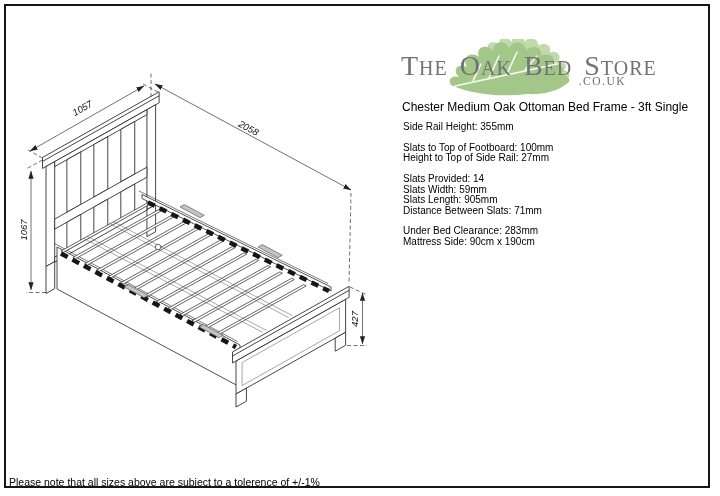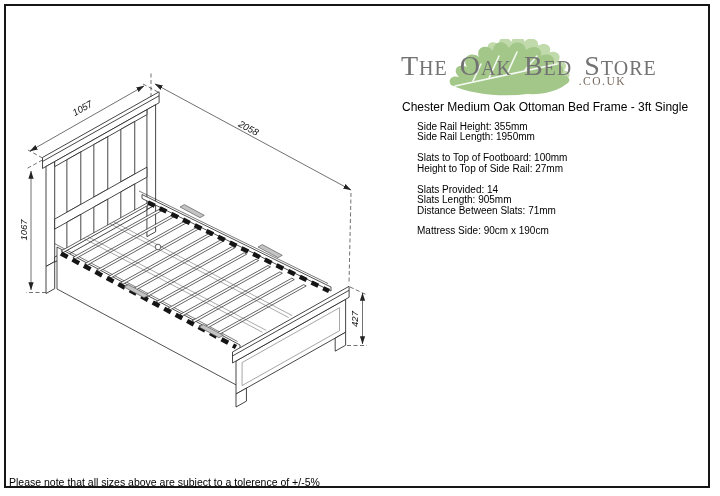--- a/index.html
+++ b/index.html
@@ -6,21 +6,21 @@
   body{width:720px;height:496px;position:relative;font-family:"Liberation Sans",sans-serif;overflow:hidden}
   .page-border{position:absolute;left:4px;top:4px;width:706px;height:484px;border:2px solid #161616;box-sizing:border-box}
   svg.drawing{position:absolute;left:0;top:0}
   svg.leaf{position:absolute;left:443px;top:39px}
   .brand{position:absolute;left:401px;top:50px;white-space:nowrap;font-family:"Liberation Serif",serif;color:#737373;letter-spacing:1px}
   .brand .word{margin-right:7px}
   .brand .lg{font-size:28px}
   .brand .smc{font-size:20px}
   .brand-suffix{position:absolute;left:402px;top:75px;width:224px;text-align:right;font-family:"Liberation Serif",serif;font-size:11.5px;letter-spacing:1.5px;color:#776a5f}
   .title{position:absolute;left:402px;top:100px;font-size:12px;font-weight:normal;color:#000}
-  .specs{position:absolute;left:417px;top:122px;font-size:10px;line-height:10.45px;color:#000}
+  .specs{position:absolute;left:403px;top:122px;font-size:10px;line-height:10.45px;color:#000}
   .spec-group{margin:0 0 10.45px 0}
   .note{position:absolute;left:9px;top:476px;font-size:10.5px;color:#000}
   .dim-label{font-size:9.5px;font-style:italic;fill:#111;font-family:"Liberation Sans",sans-serif}
 </style>
 </head>
 <body>
 
 <div class="page-border"></div>
 
 <svg class="drawing" width="720" height="496" viewBox="0 0 720 496">
@@ -150,29 +150,30 @@
   <span class="word"><span class="lg">B</span><span class="smc">ED</span></span>
   <span class="word"><span class="lg">S</span><span class="smc">TORE</span></span>
 </div>
 <div class="brand-suffix">.CO.UK</div>
 
 <div class="title">Chester Medium Oak Ottoman Bed Frame - 3ft Single</div>
 
 <div class="specs">
   <div class="spec-group">
     <div>Side Rail Height: 355mm</div>
-    <div>Side Rail Length: 1950mm</div>
   </div>
   <div class="spec-group">
     <div>Slats to Top of Footboard: 100mm</div>
     <div>Height to Top of Side Rail: 27mm</div>
   </div>
   <div class="spec-group">
     <div>Slats Provided: 14</div>
+    <div>Slats Width: 59mm</div>
     <div>Slats Length: 905mm</div>
     <div>Distance Between Slats: 71mm</div>
   </div>
   <div class="spec-group">
+    <div>Under Bed Clearance: 283mm</div>
     <div>Mattress Side: 90cm x 190cm</div>
   </div>
 </div>
 
-<div class="note">Please note that all sizes above are subject to a tolerence of +/-5%</div>
+<div class="note">Please note that all sizes above are subject to a tolerence of +/-1%</div>
 
 </body></html>

